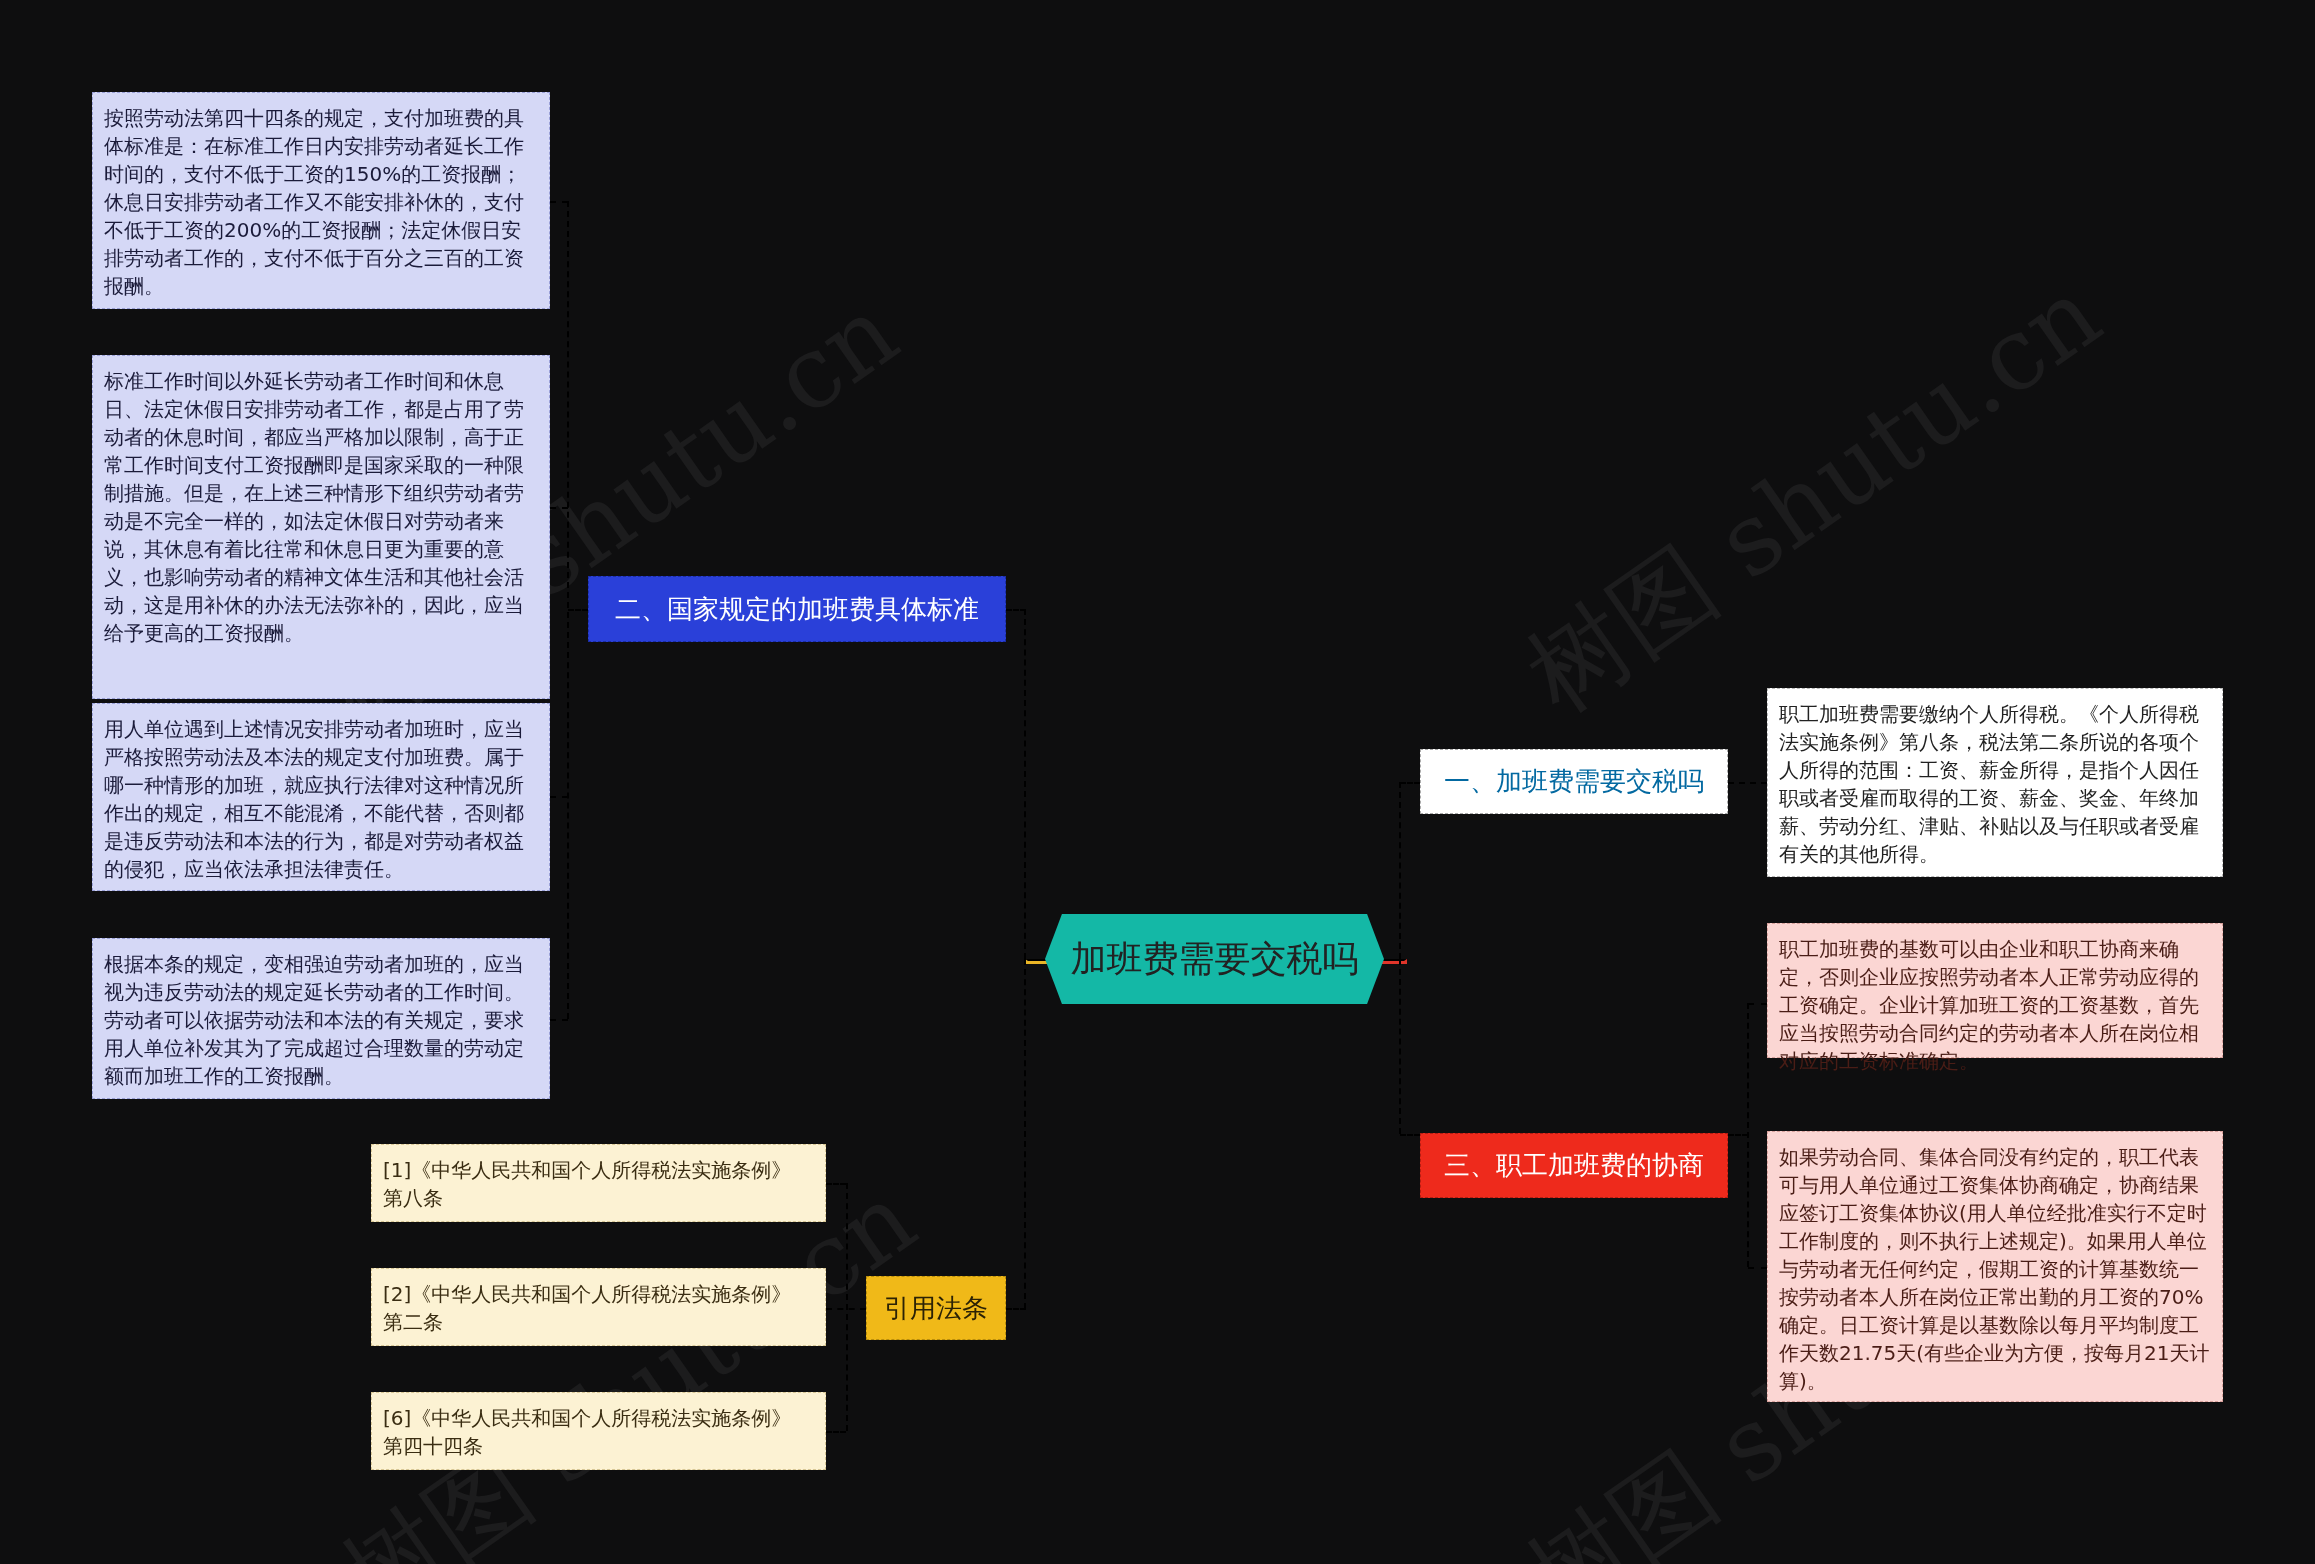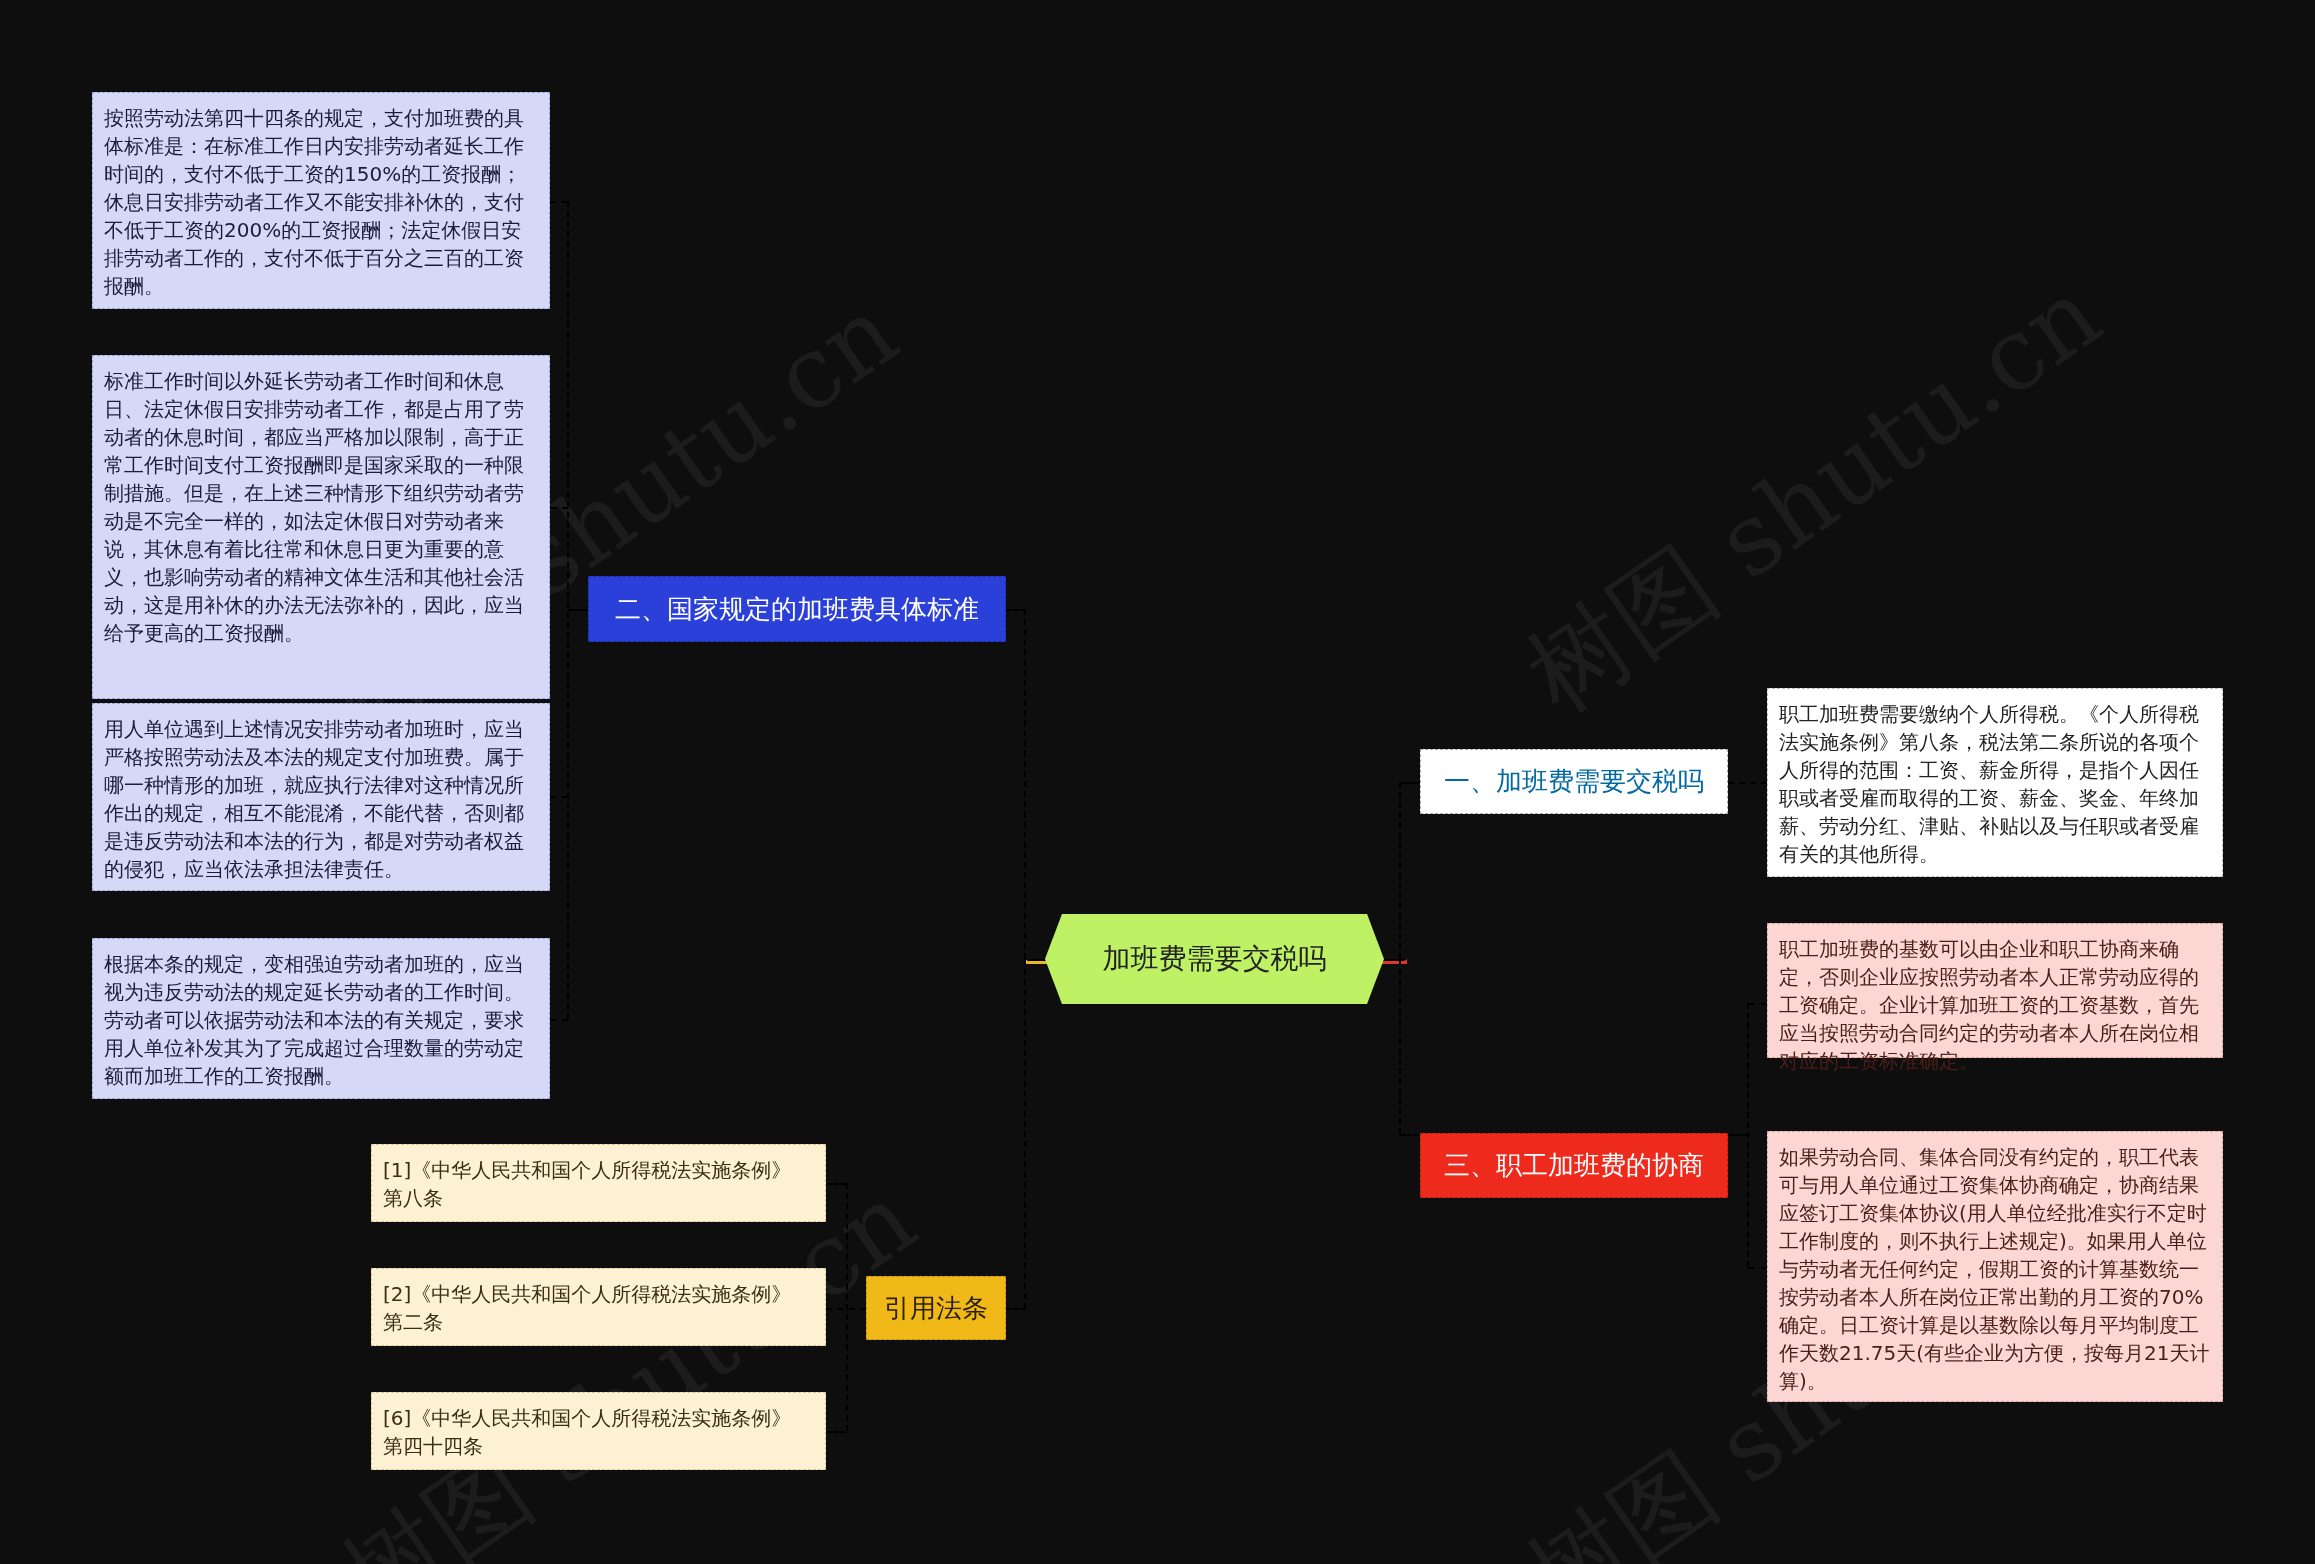--- a/index.html
+++ b/index.html
@@ -22,21 +22,21 @@
   .leaf.pink { background:#fbd6d3; color:#4a1d16; border-color:#d9a29d; }
   .branch {
     display:flex; align-items:center; justify-content:center; font-size:26px; white-space:nowrap;
     border:1.8px dashed rgba(0,0,0,0.35);
   }
   .branch.blue { background:#2a40d9; color:#fff; border-color:#1b2ea6; }
   .branch.yellow { background:#f0b918; color:#2b2205; border-color:#b98d0c; }
   .branch.white { background:#ffffff; color:#0369a1; border-color:#aaa; }
   .branch.red { background:#ee2a1c; color:#fff; border-color:#b41d12; }
   .root {
-    background:#bef264; color:#222; font-size:28px; display:flex; align-items:center; justify-content:center;
+    background:#14b8a6; color:#222; font-size:36px; display:flex; align-items:center; justify-content:center;
     clip-path:polygon(5% 0, 95% 0, 100% 50%, 95% 100%, 5% 100%, 0 50%);
   }
   .vline { position:absolute; width:0; z-index:1; }
   .hline { position:absolute; height:0; z-index:1; }
   .c-blue { border-color:#2f47d6; }
   .c-yellow { border-color:#eab526; }
   .c-white { border-color:#e8e8e8; }
   .c-red { border-color:#e0352a; }
   .vline { border-left:2.7px dashed; }
   .hline { border-top:2.7px dashed; }

